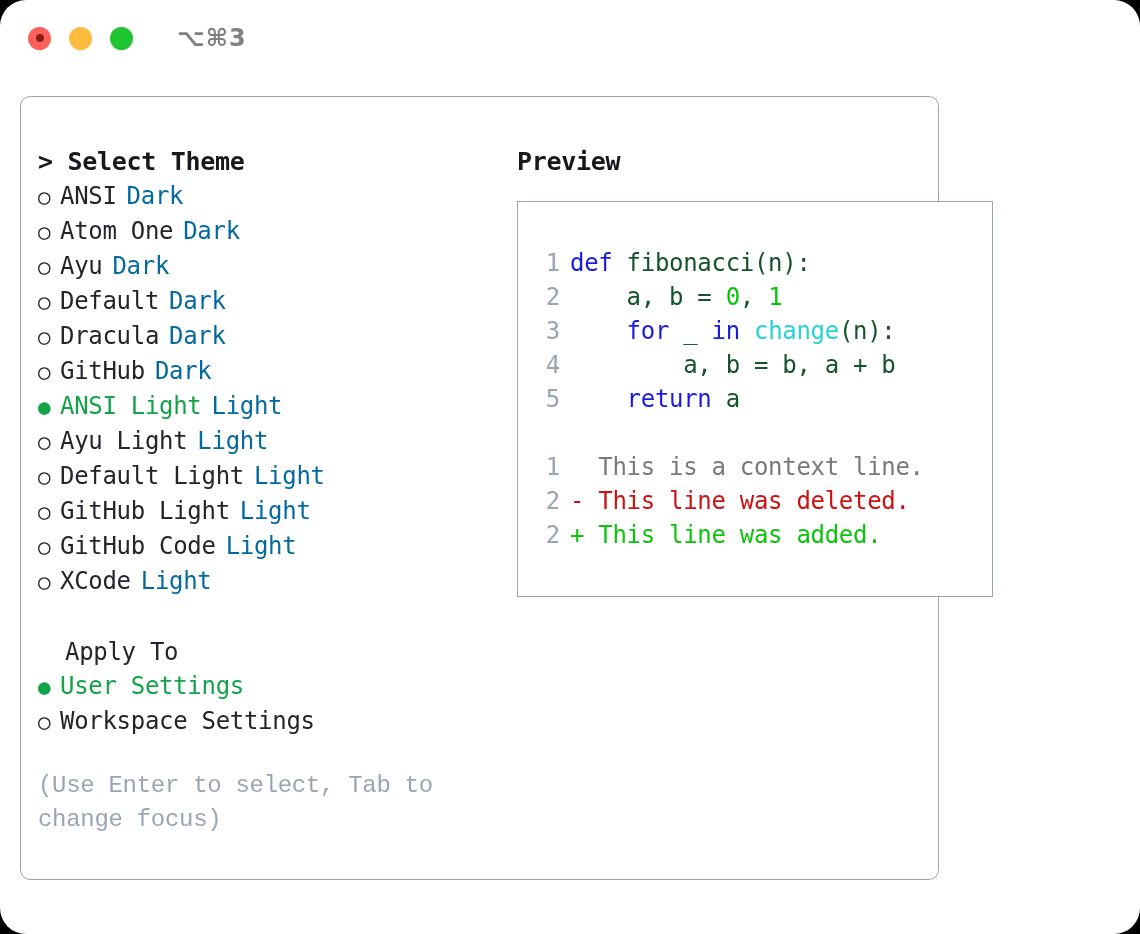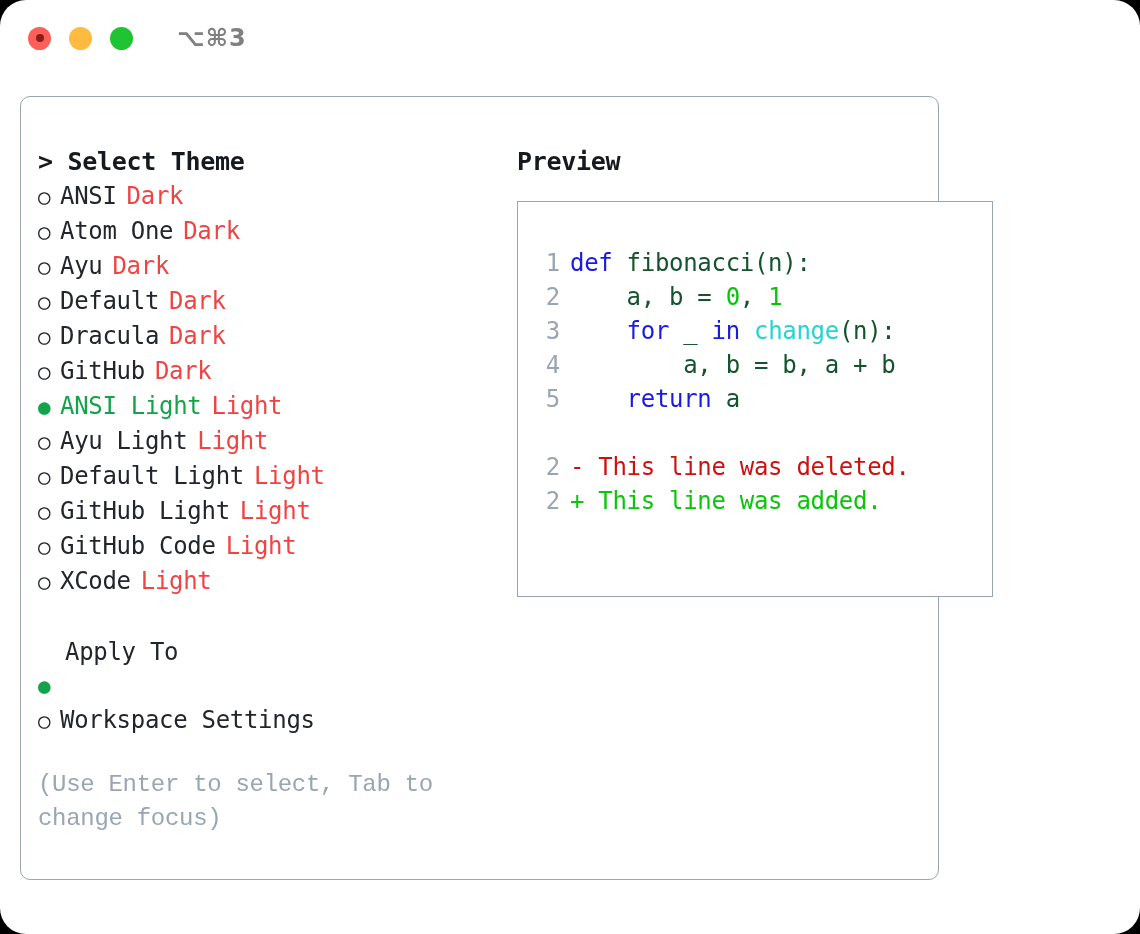--- a/index.html
+++ b/index.html
@@ -125,21 +125,21 @@
     display: inline-block;
     width: 22px;
     flex: 0 0 22px;
     font-size: 21px;
     color: #22262b;
   }
   .opt.selected .bullet,
   .opt.selected .opt-label { color: #13a349; }
   .opt-label { color: #22262b; }
   .tag {
-    color: #ef4444;
+    color: #0369a1;
     margin-left: 10px;
   }
 
   .spacer-lg { height: 36px; }
 
   .apply-head {
     font-size: 24px;
     color: #22262b;
     line-height: 34px;
     padding-left: 27px;
@@ -225,40 +225,41 @@
             <div class="opt"><span class="bullet">○</span><span class="opt-label">GitHub Light</span><span class="tag">Light</span></div>
             <div class="opt"><span class="bullet">○</span><span class="opt-label">GitHub Code</span><span class="tag">Light</span></div>
             <div class="opt"><span class="bullet">○</span><span class="opt-label">XCode</span><span class="tag">Light</span></div>
           </div>
 
         <div class="spacer-lg"></div>
 
         <div class="apply-head">Apply To</div>
 
         <div id="apply-list">
-            <div class="opt selected"><span class="bullet">●</span></div>
+            <div class="opt selected"><span class="bullet">●</span><span class="opt-label">User Settings</span></div>
             <div class="opt"><span class="bullet">○</span><span class="opt-label">Workspace Settings</span></div>
           </div>
 
         <div class="hint">(Use Enter to select, Tab to change focus)</div>
       </div>
 
       <div class="right">
         <div class="heading">Preview</div>
 
         <div class="preview-box">
           <div id="code-block">
               <div class="code-line"><span class="ln">1</span><span class="kw">def</span><span class="txt"> fibonacci(n):</span></div>
               <div class="code-line"><span class="ln">2</span><span class="txt">    a, b = </span><span class="num">0</span><span class="txt">, </span><span class="num">1</span></div>
               <div class="code-line"><span class="ln">3</span><span class="txt">    </span><span class="kw">for</span><span class="txt"> _ </span><span class="kw">in</span><span class="txt"> </span><span class="fn">change</span><span class="txt">(n):</span></div>
               <div class="code-line"><span class="ln">4</span><span class="txt">        a, b = b, a + b</span></div>
               <div class="code-line"><span class="ln">5</span><span class="txt">    </span><span class="kw">return</span><span class="txt"> a</span></div>
             </div>
           <div class="gap-block"></div>
           <div id="diff-block">
+              <div class="code-line"><span class="ln">1</span><span class="ctx"> </span><span class="ctx"> This is a context line.</span></div>
               <div class="code-line"><span class="ln">2</span><span class="del">-</span><span class="del"> This line was deleted.</span></div>
               <div class="code-line"><span class="ln">2</span><span class="add">+</span><span class="add"> This line was added.</span></div>
             </div>
         </div>
       </div>
 
     </div>
   </div>
 </div>
 

